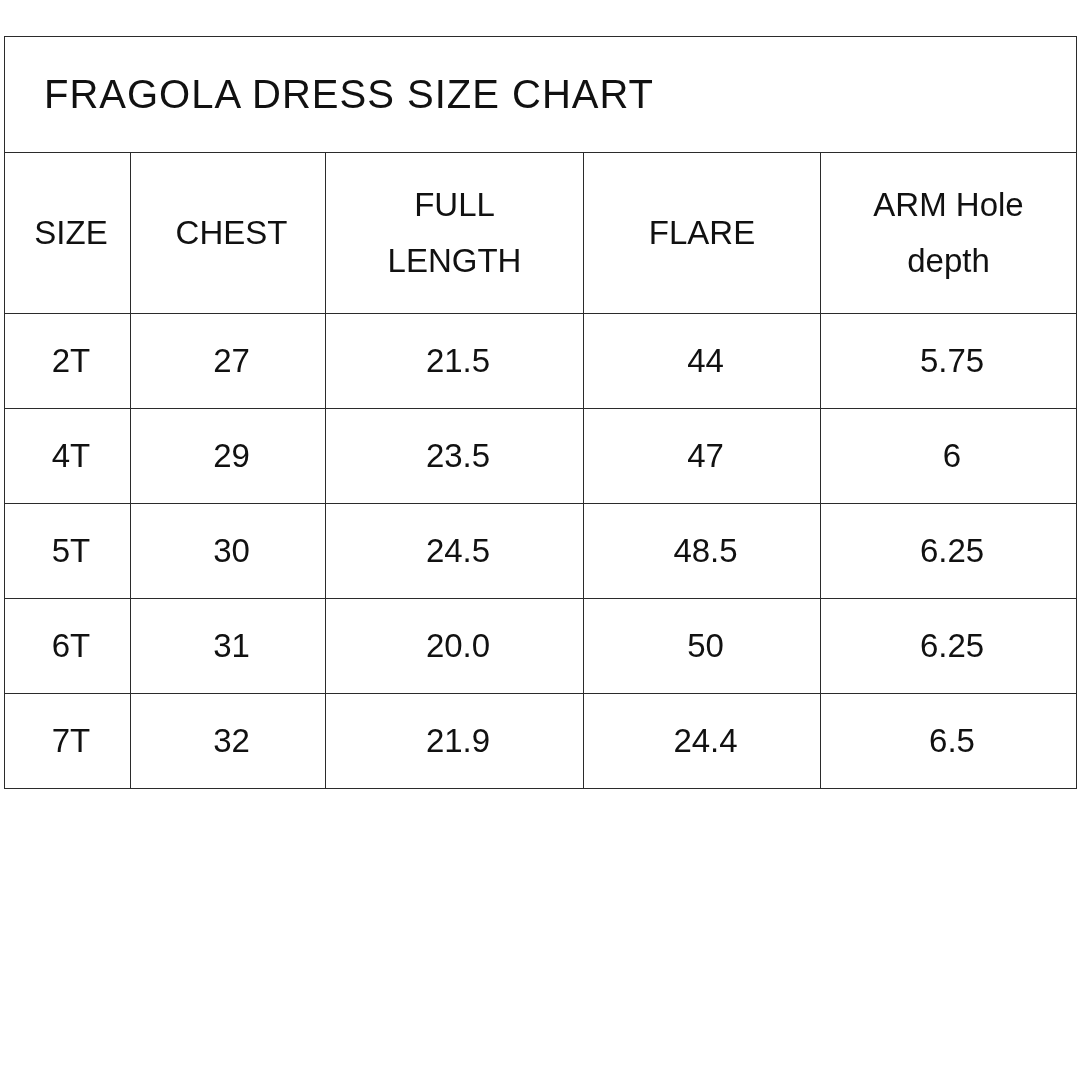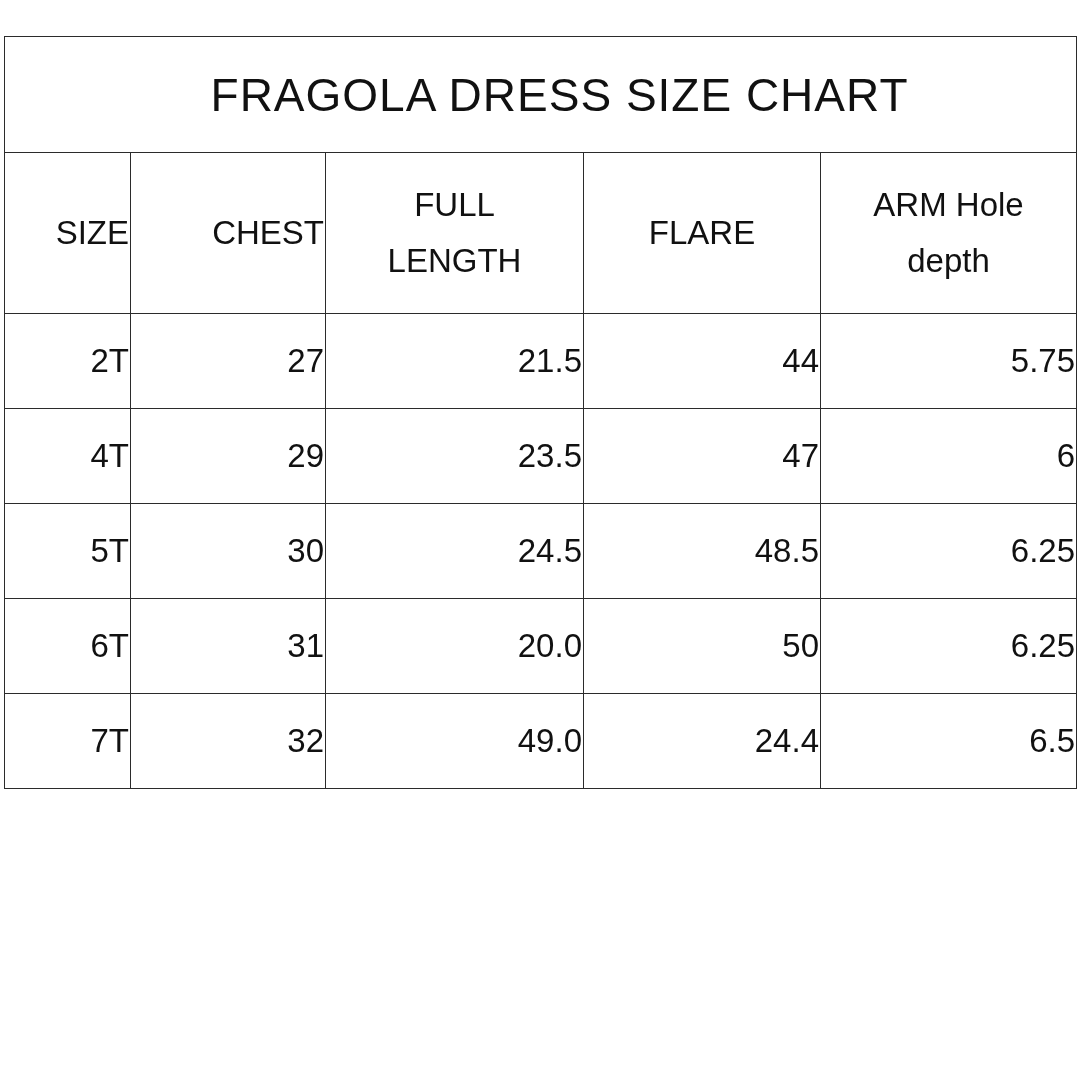--- a/index.html
+++ b/index.html
@@ -26,36 +26,35 @@
   }
   table.size-chart td, table.size-chart th {
     border: 1.5px solid #2b2b2b;
     background: #ffffff;
     font-weight: 400;
     vertical-align: middle;
     overflow: hidden;
   }
   .title-cell {
     height: 113px;
-    text-align: center;
-    font-size: 46px;
+    font-size: 40px;
     letter-spacing: 1px;
     padding-left: 39px;
   }
   .header-row td {
     height: 158px;
     font-size: 33px;
   }
   .data-row td {
     height: 92px;
     font-size: 33px;
     margin-left: 48px;
   }
   .cell-left {
-    text-align: right;
+    text-align: center;
     padding-left: 8px;
   }
   .cell-center {
     text-align: center;
   }
   .hdr-wrap {
     display: inline-block;
     line-height: 1.7;
   }
   .hdr-full-length { max-width: 170px; }
@@ -113,19 +112,19 @@
       <tr class="data-row">
         <td class="cell-left">6T</td>
         <td class="cell-left">31</td>
         <td class="cell-left">20.0</td>
         <td class="cell-left">50</td>
         <td class="cell-left">6.25</td>
       </tr>
       <tr class="data-row">
         <td class="cell-left">7T</td>
         <td class="cell-left">32</td>
-        <td class="cell-left">49.0</td>
+        <td class="cell-left">21.9</td>
         <td class="cell-left">24.4</td>
         <td class="cell-left">6.5</td>
       </tr>
     </tbody>
   </table>
 </div>
 
 </body></html>

